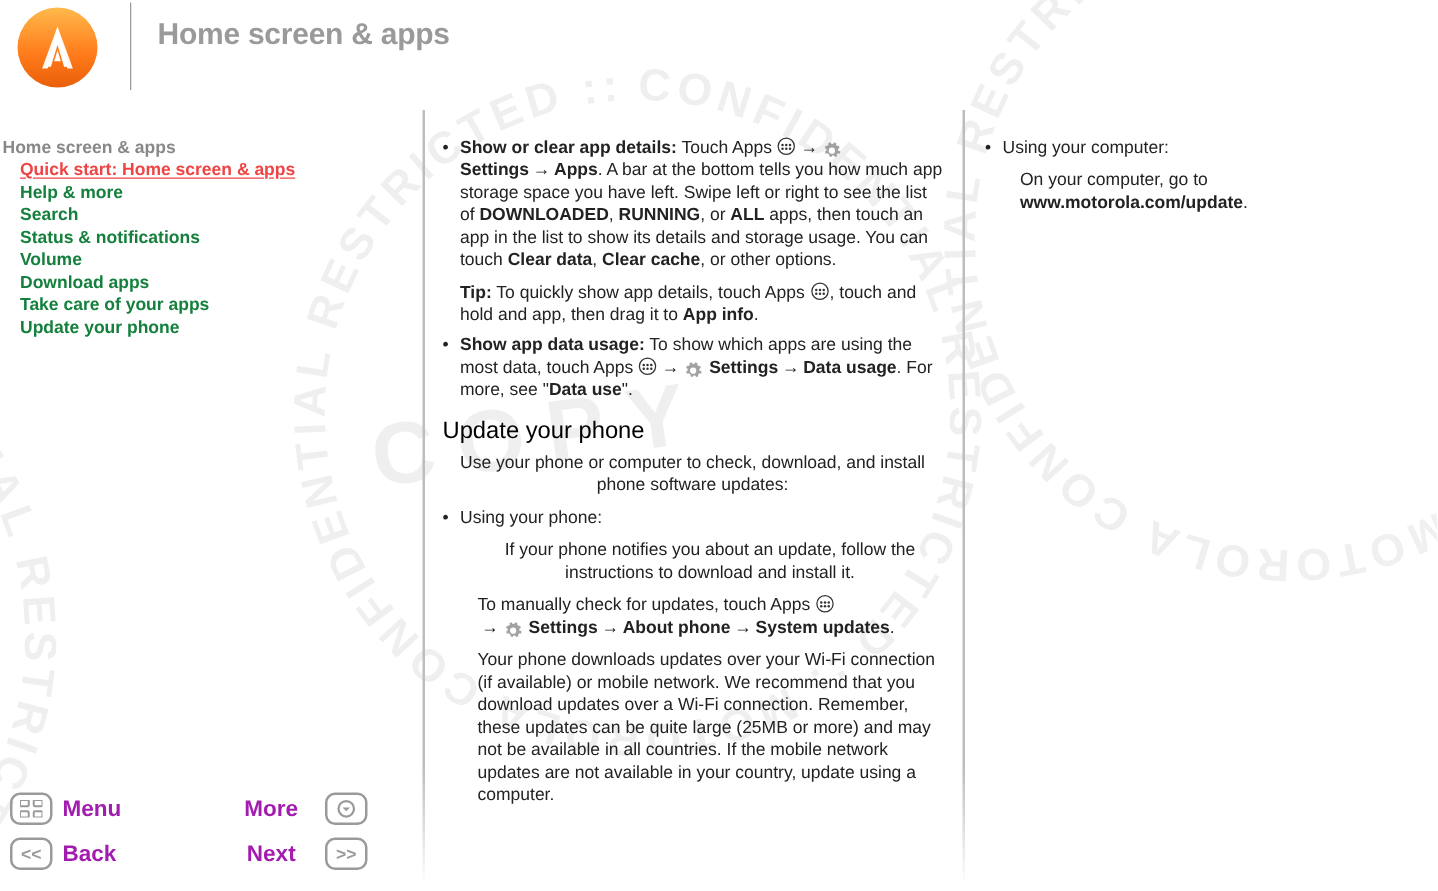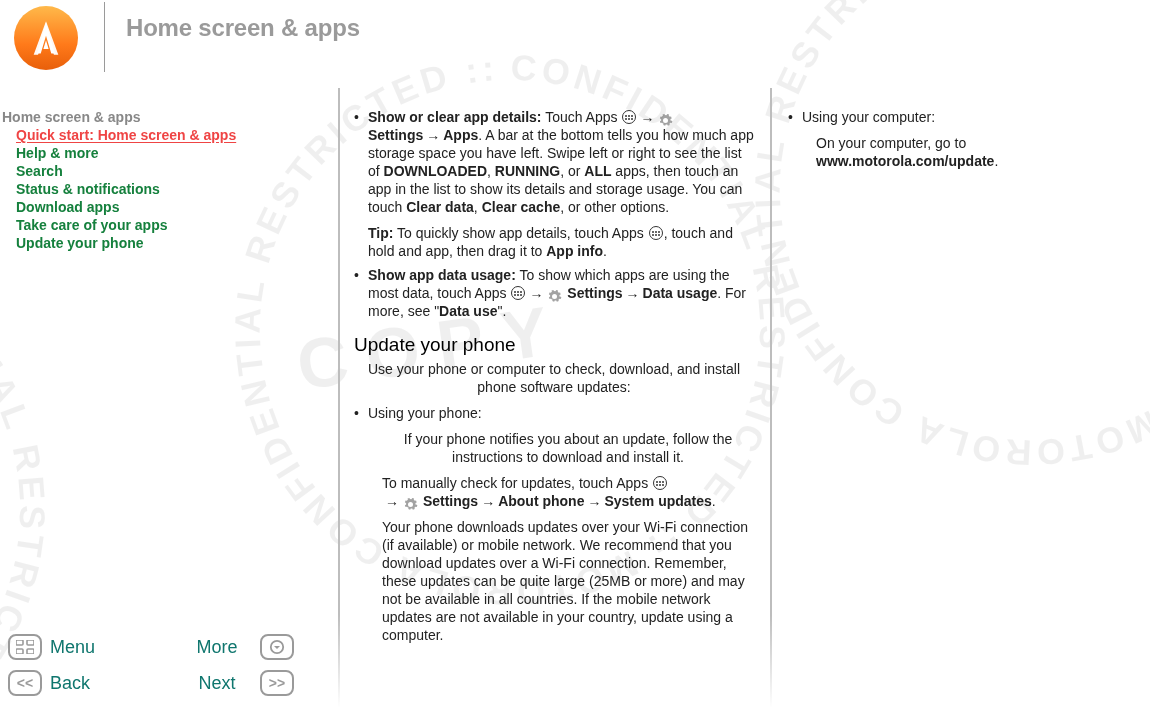--- a/index.html
+++ b/index.html
@@ -22,21 +22,21 @@
   .sidebar { position:absolute; left:2px; top:108px; width:310px; font-size:14px; font-weight:700; line-height:18px;}
   .side-link { padding:0 0 0 0; color:#15803d; cursor:pointer; }
   .side-link.level0 { color:#888; }
   .side-link.level1 { padding-left:14px; }
   .side-link.active { color:#ef4444; text-decoration:underline; text-underline-offset:2px;}
   
   
   .footer { position:absolute; left:0; bottom:6px; width:320px; height:78px;}
   .footer .row { display:flex; align-items:center; height:36px; gap:8px;}
   .nav-icon { width:34px; height:26px; border:2px solid #9a9a9a; border-radius:8px; display:flex;align-items:center;justify-content:center; color:#9a9a9a; font-weight:700; font-size:14px; cursor:pointer;}
-  .nav-label { font-size:18px; color:#0f766e; font-weight:400; width:70px;}
+  .nav-label { font-size:18px; color:#a21caf; font-weight:700; width:70px;}
   .nav-label.right { text-align:center; margin-left:auto;}
   .footer-inner{ padding:0 8px 0 8px; width:302px;}
   
   
   .col-sep { position:absolute; top:88px; width:2px; height:620px; background:linear-gradient(180deg, #bdbdbd 0%, #bdbdbd 85%, rgba(0,0,0,0) 100%);}
   .sep1 { left:338px; }
   .sep2 { left:770px; }
   .col1 { position:absolute; left:354px; top:108px; width:400px; font-size:14px; line-height:18px; color:#222;}
   .col2 { position:absolute; left:788px; top:108px; width:360px; font-size:14px; line-height:18px; color:#222;}
   
@@ -81,20 +81,21 @@
   <div class="header-divider"></div>
   <div class="page-title">Home screen &amp; apps</div>
 </div>
 
 <div class="sidebar">
   <div class="side-link level0">Home screen &amp; apps</div>
   <div class="side-link level1 active">Quick start: Home screen &amp; apps</div>
   <div class="side-link level1">Help &amp; more</div>
   <div class="side-link level1">Search</div>
   <div class="side-link level1">Status &amp; notifications</div>
+  <div class="side-link level1">Volume</div>
   <div class="side-link level1">Download apps</div>
   <div class="side-link level1">Take care of your apps</div>
   <div class="side-link level1">Update your phone</div>
 </div>
 
 <div class="footer">
  <div class="footer-inner">
   <div class="row">
     <div class="nav-icon">
       <svg width="18" height="14" viewBox="0 0 18 14">

